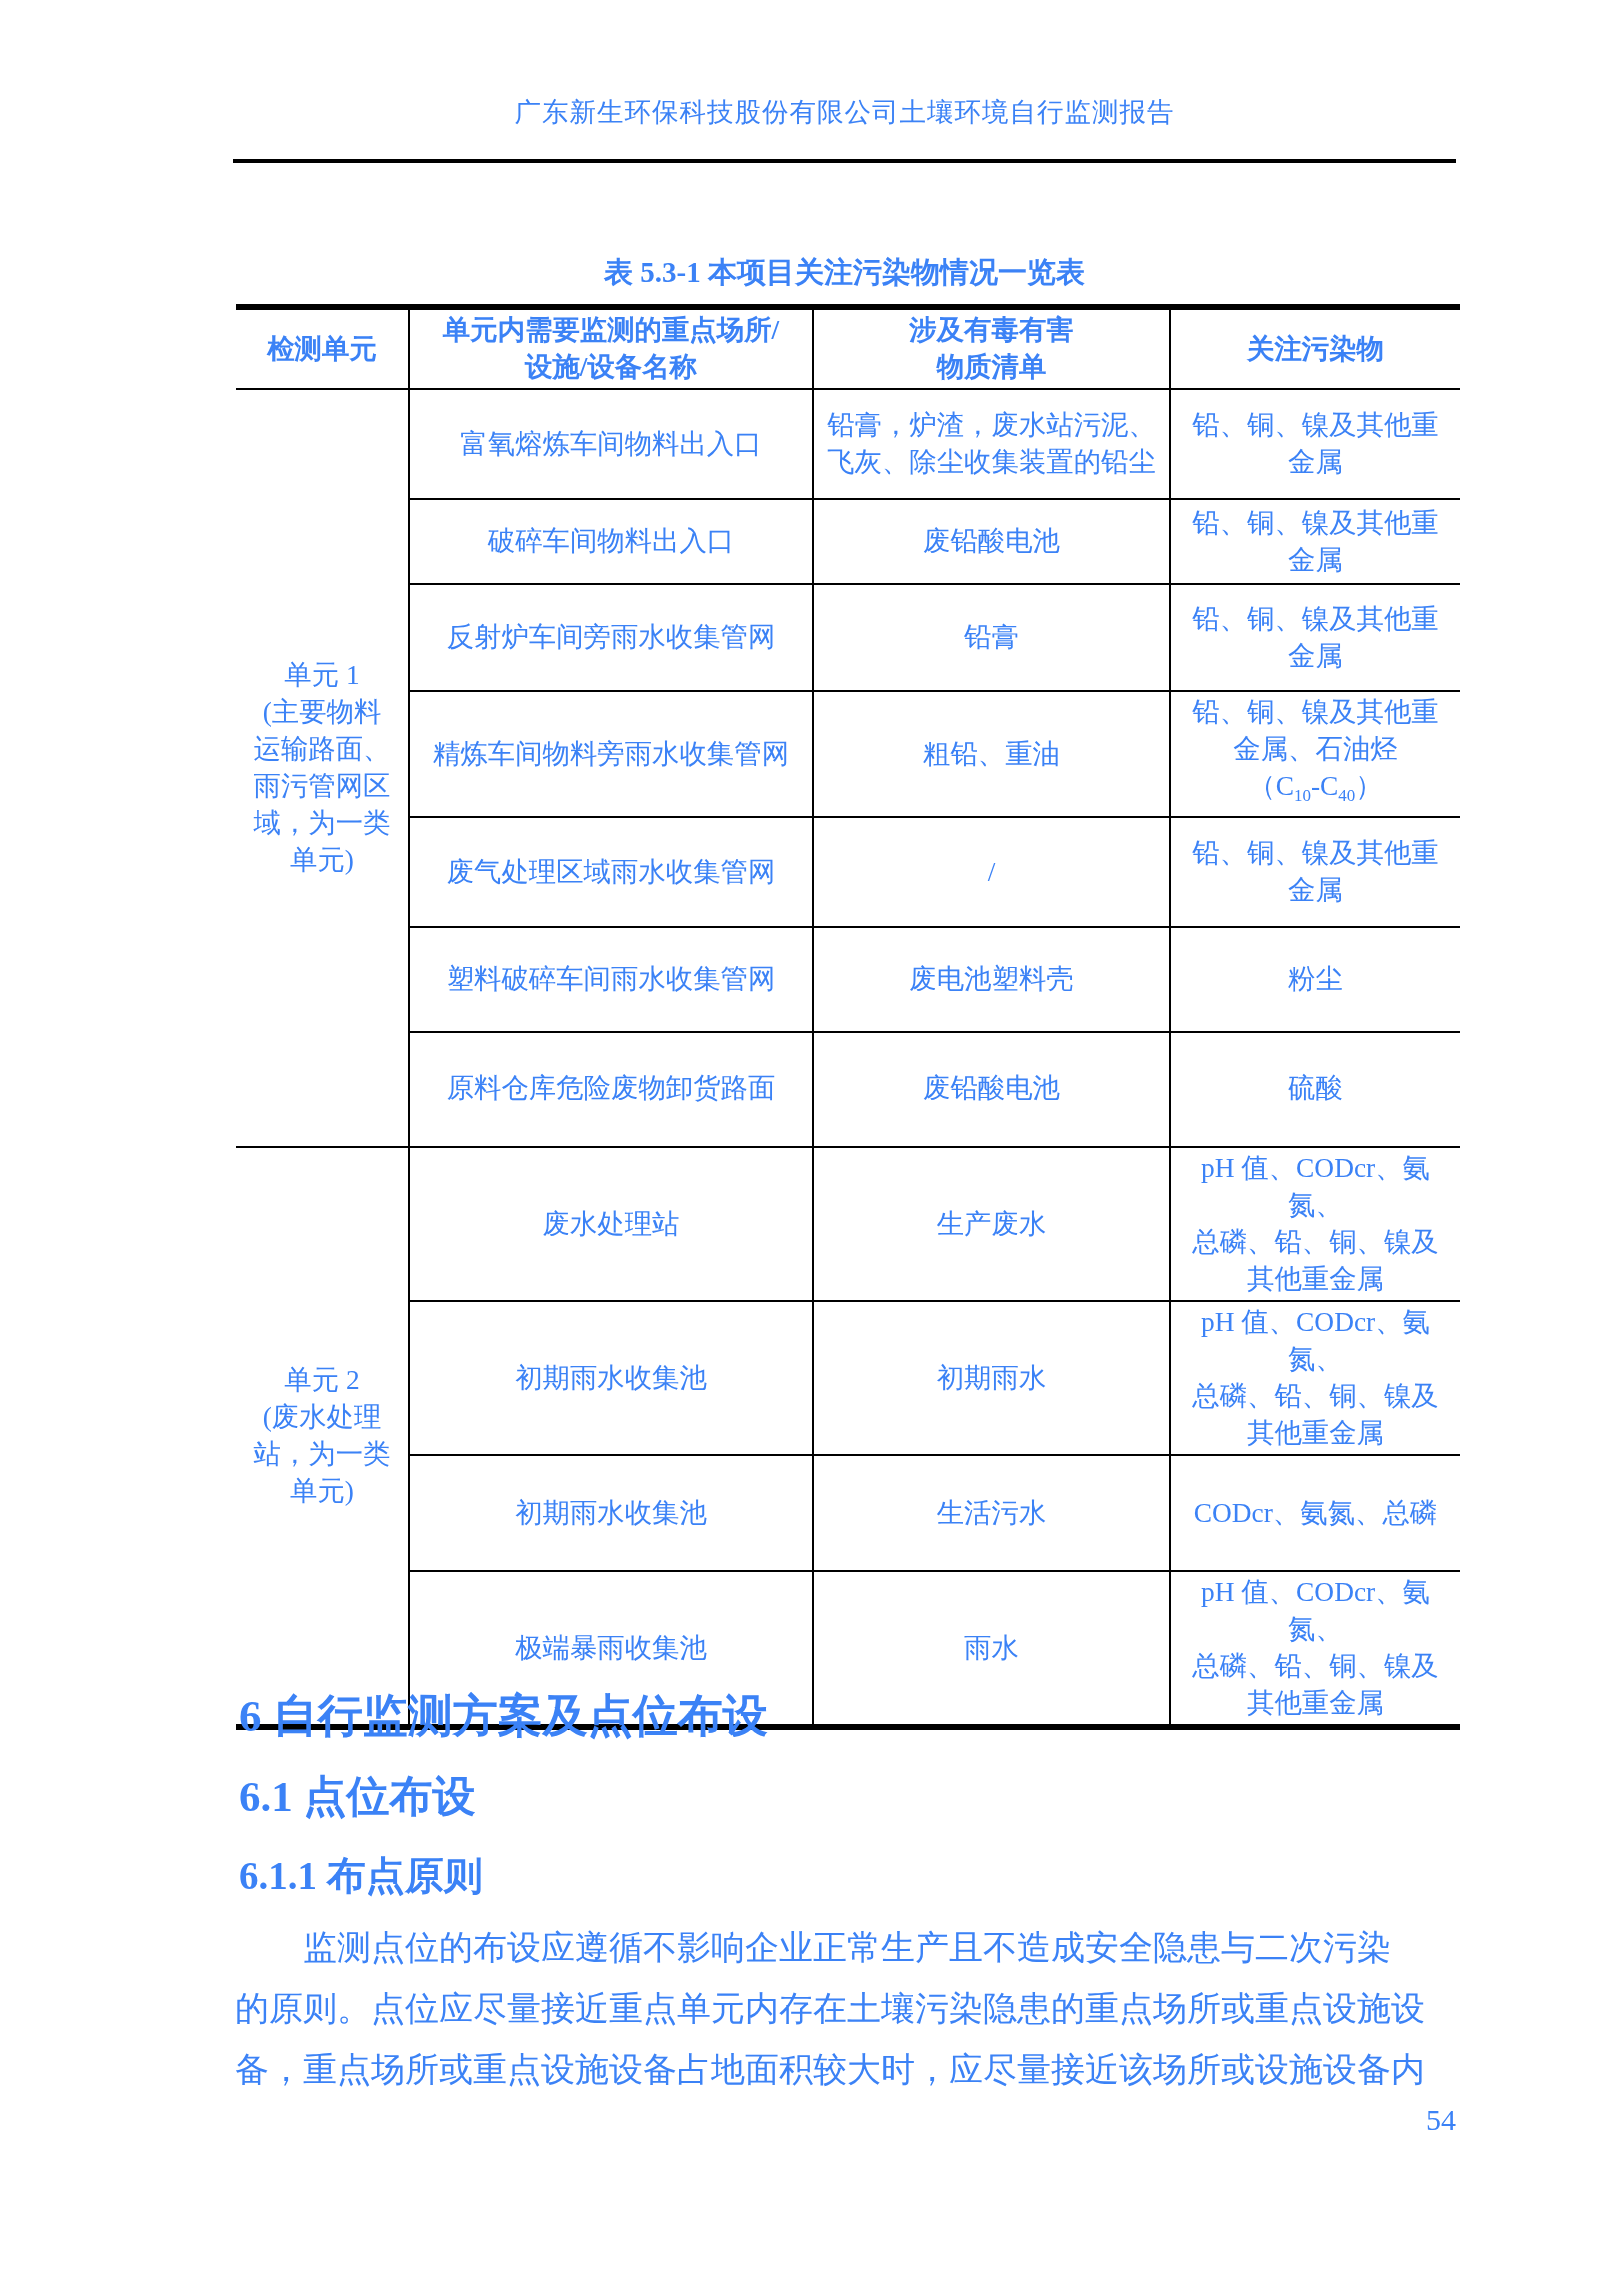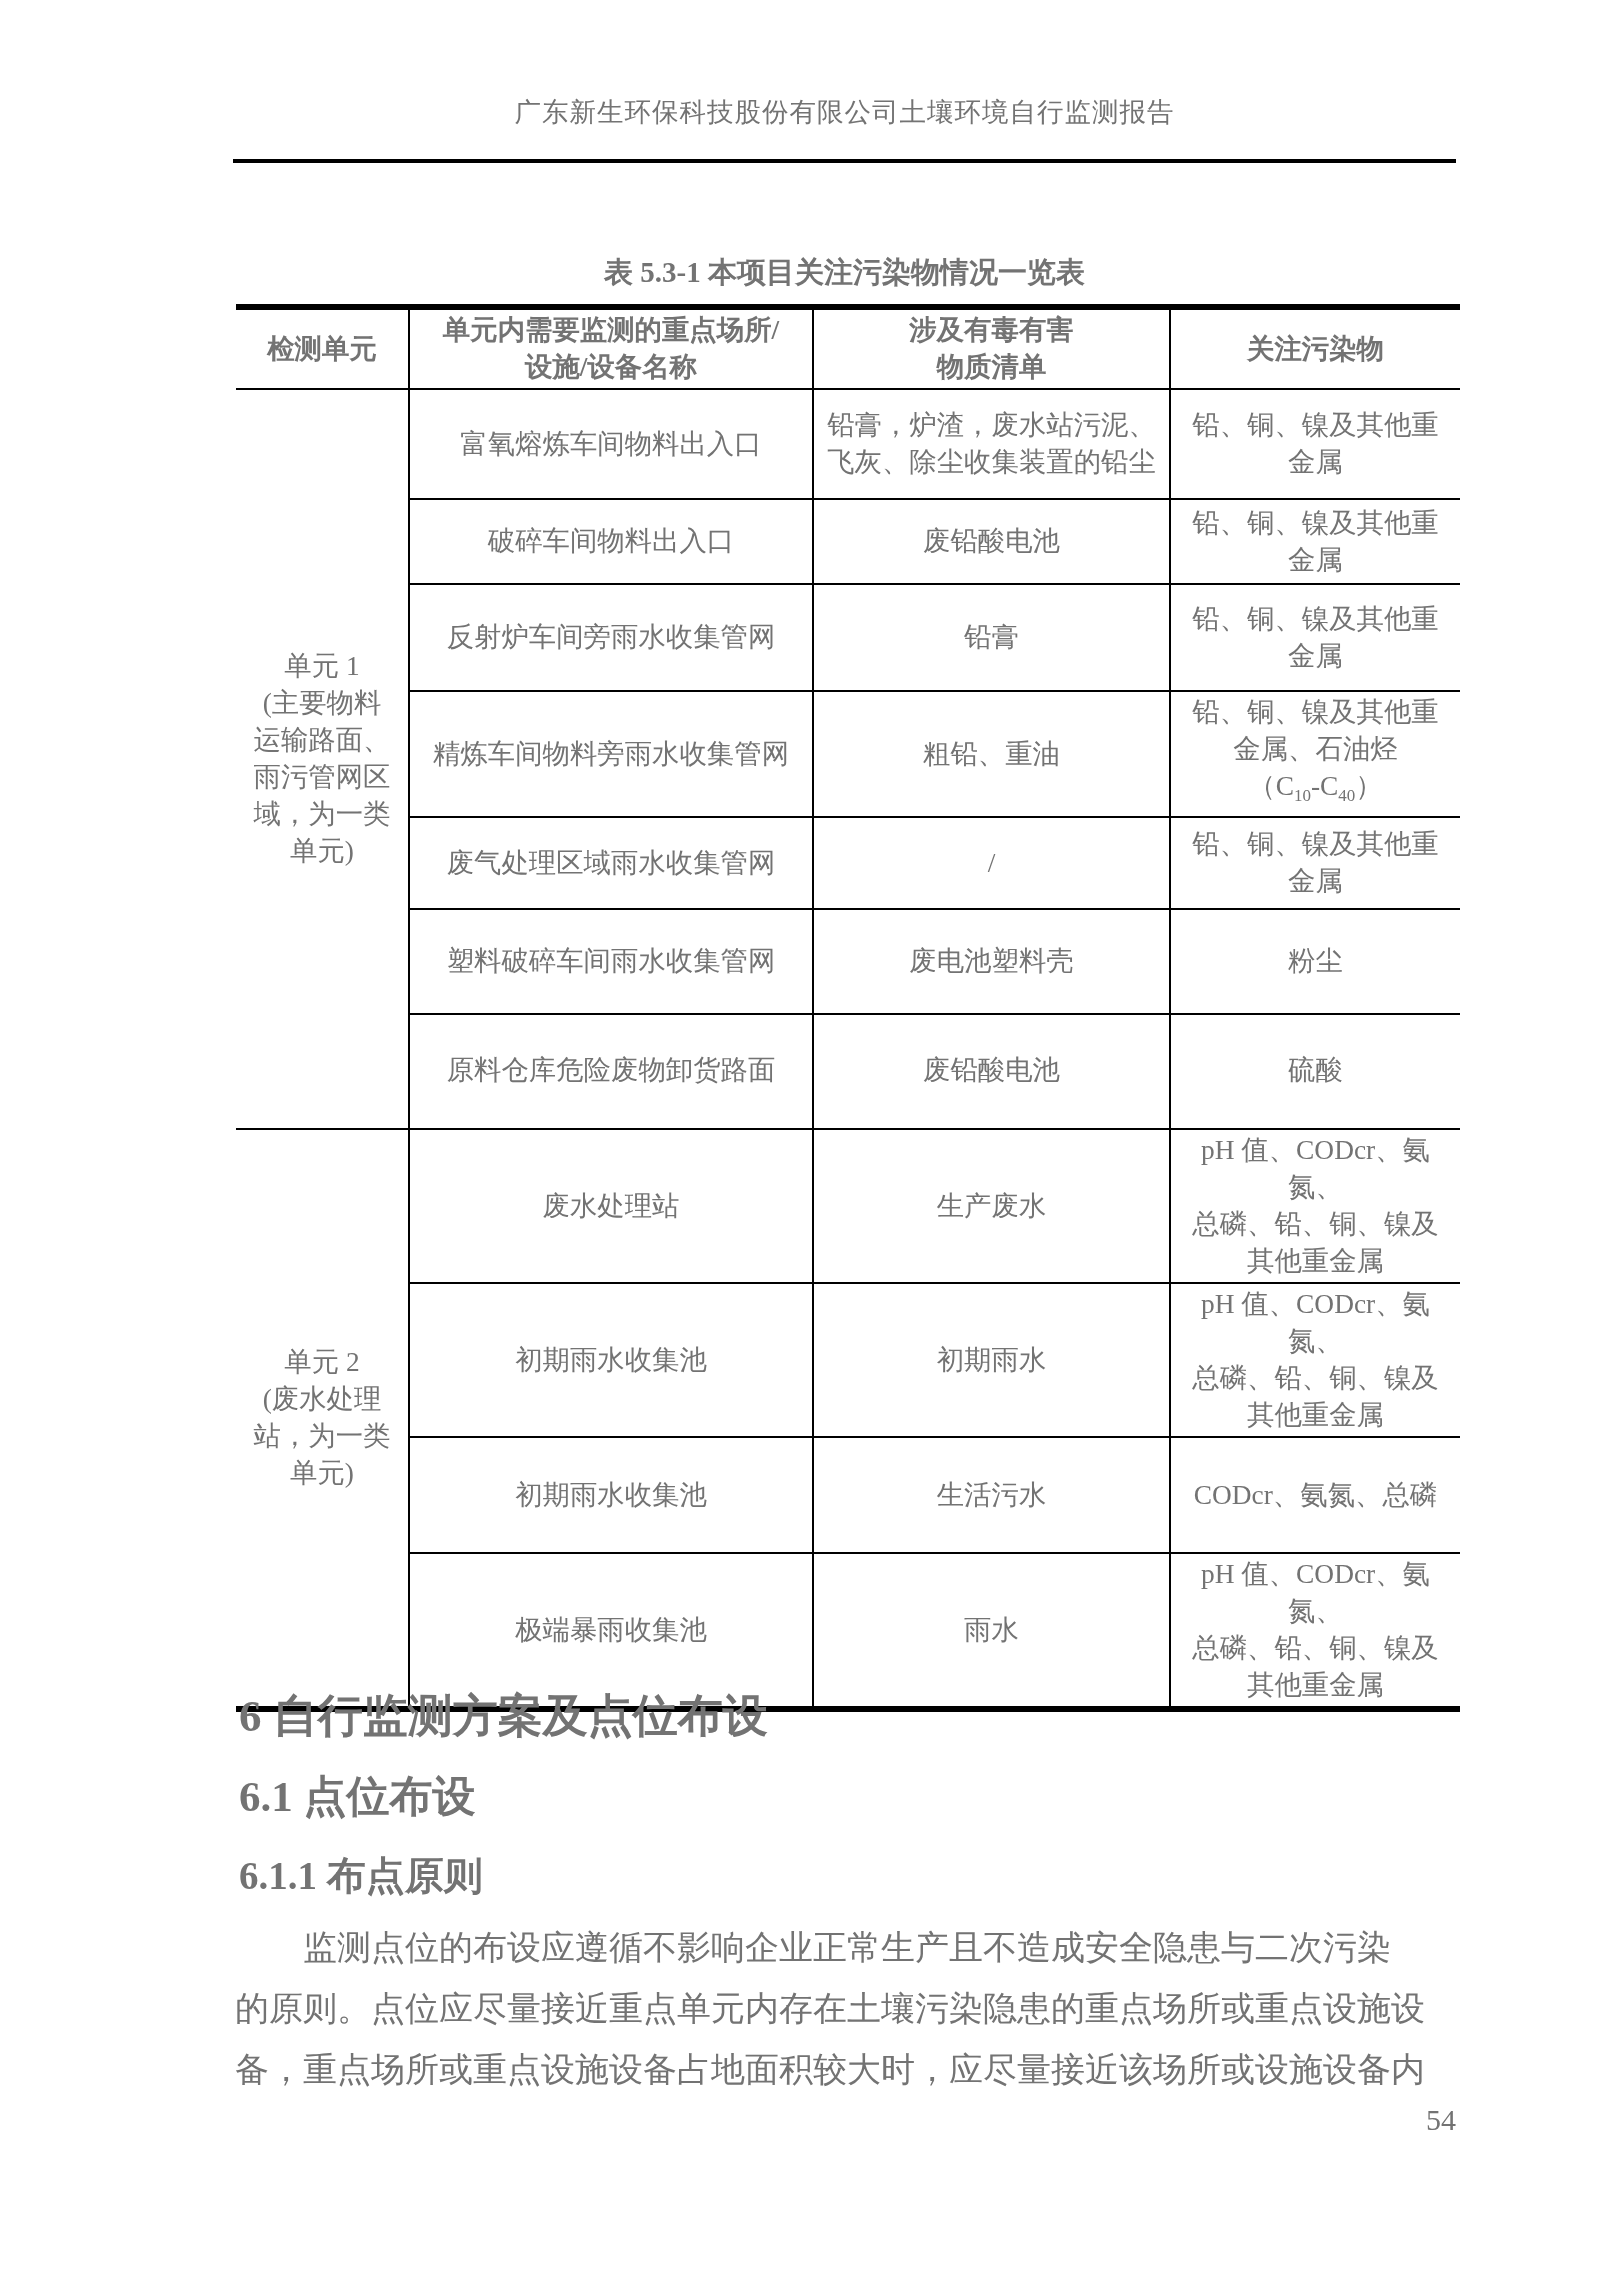--- a/index.html
+++ b/index.html
@@ -1,21 +1,21 @@
 <!DOCTYPE html>
 <html><head>
 <meta charset="utf-8">
 <style>
   html,body { margin:0; padding:0; background:#888; }
   .page {
     position:relative;
     width:1621px; height:2293px;
     margin:0 auto;
     background:#ffffff;
-    color:#737373;
+    color:#3b82f6;
     font-family:"Liberation Serif", serif;
     overflow:hidden;
   }
   .abs { position:absolute; }
   .pre { white-space:pre-line; }
 
   .doc-header-text {
     top:94px; left:233px; width:1223px;
     font-size:26.5px; text-align:center; letter-spacing:1px;
   }
@@ -54,21 +54,21 @@
   .vline { border-right:2px solid #000; }
   .pollutant-table tr.hdr th { border-bottom:2px solid #000; }
   .pollutant-table td { border-bottom:2px solid #000; }
   sub { font-size:0.62em; }
 
   tr.rh-hdr { height:80px; }
   tr.rh-1 { height:110px; }
   tr.rh-2 { height:85px; }
   tr.rh-3 { height:107px; }
   tr.rh-4 { height:112px; }
-  tr.rh-5 { height:92px; }
+  tr.rh-5 { height:110px; }
   tr.rh-6 { height:105px; }
   tr.rh-7 { height:115px;font-family:Liberation Mono, monospace; }
   tr.rh-8 { height:115px; }
   tr.rh-9 { height:118px; }
   tr.rh-10 { height:116px; }
   tr.rh-11 { height:137px; }
 
   .h-6 {
     top:1686px; left:239px;
     font-size:45px; font-weight:bold; white-space:pre;

